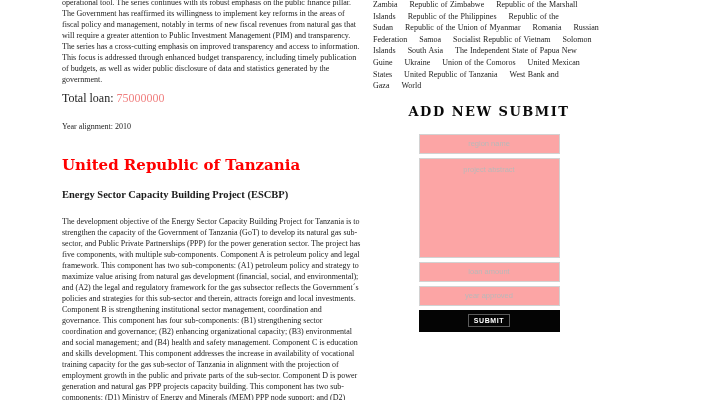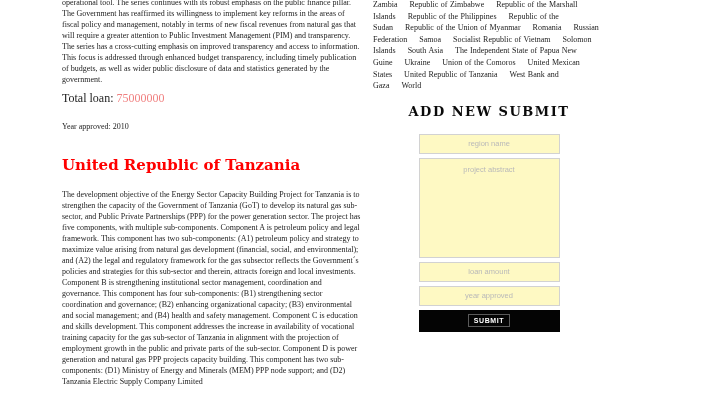--- a/index.html
+++ b/index.html
@@ -88,21 +88,21 @@
   .record-form {
     width: 141px;
     margin: 14px auto 0 auto;
   }
   .record-form input[type="text"],
   .record-form textarea {
     display: block;
     width: 100%;
     box-sizing: border-box;
     border: 1px solid #d2d2d2;
-    background: #fef9c3;
+    background: #fca5a5;
     margin: 0 0 4px 0;
     font-family: "Liberation Sans", sans-serif;
     font-size: 7.5px;
     color: #444444;
     text-align: center;
     height: 20px;
     padding: 0;
     border-radius: 0;
     outline: none;
   }
@@ -138,22 +138,23 @@
     border: 1px solid #5a5a5a;
     padding: 2px 5px;
   }
 </style>
 </head>
 <body>
 
 <div class="left-col">
   <p class="body-text">operational tool. The series continues with its robust emphasis on the public finance pillar. The Government has reaffirmed its willingness to implement key reforms in the areas of fiscal policy and management, notably in terms of new fiscal revenues from natural gas that will require a greater attention to Public Investment Management (PIM) and transparency. The series has a cross-cutting emphasis on improved transparency and access to information. This focus is addressed through enhanced budget transparency, including timely publication of budgets, as well as wider public disclosure of data and statistics generated by the government.</p>
   <p class="loan-line"><span>Total loan: </span><span class="loan-value">75000000</span></p>
-  <p class="year-line"><span>Year approved: </span><span>2010</span></p>
+  <p class="year-line"><span>Year alignment: </span><span>2010</span></p>
   <h1 class="country-heading">United Republic of Tanzania</h1>
+  <h2 class="project-heading">Energy Sector Capacity Building Project (ESCBP)</h2>
   <p class="body-text abstract-text">The development objective of the Energy Sector Capacity Building Project for Tanzania is to strengthen the capacity of the Government of Tanzania (GoT) to develop its natural gas sub-sector, and Public Private Partnerships (PPP) for the power generation sector. The project has five components, with multiple sub-components. Component A is petroleum policy and legal framework. This component has two sub-components: (A1) petroleum policy and strategy to maximize value arising from natural gas development (financial, social, and environmental); and (A2) the legal and regulatory framework for the gas subsector reflects the Government´s policies and strategies for this sub-sector and therein, attracts foreign and local investments. Component B is strengthening institutional sector management, coordination and governance. This component has four sub-components: (B1) strengthening sector coordination and governance; (B2) enhancing organizational capacity; (B3) environmental and social management; and (B4) health and safety management. Component C is education and skills development. This component addresses the increase in availability of vocational training capacity for the gas sub-sector of Tanzania in alignment with the projection of employment growth in the public and private parts of the sub-sector. Component D is power generation and natural gas PPP projects capacity building. This component has two sub-components: (D1) Ministry of Energy and Minerals (MEM) PPP node support; and (D2) Tanzania Electric Supply Company Limited</p>
 </div>
 
 <div class="right-col">
   <div class="country-list"><a class="country-link">Zambia</a><a class="country-link">Republic of Zimbabwe</a><a class="country-link">Republic of the Marshall Islands</a><a class="country-link">Republic of the Philippines</a><a class="country-link">Republic of the Sudan</a><a class="country-link">Republic of the Union of Myanmar</a><a class="country-link">Romania</a><a class="country-link">Russian Federation</a><a class="country-link">Samoa</a><a class="country-link">Socialist Republic of Vietnam</a><a class="country-link">Solomon Islands</a><a class="country-link">South Asia</a><a class="country-link">The Independent State of Papua New Guine</a><a class="country-link">Ukraine</a><a class="country-link">Union of the Comoros</a><a class="country-link">United Mexican States</a><a class="country-link">United Republic of Tanzania</a><a class="country-link">West Bank and Gaza</a><a class="country-link">World</a></div>
   <h2 class="add-record-heading">ADD NEW SUBMIT</h2>
   <form class="record-form">
     <input type="text" placeholder="region name" style="">
     <textarea placeholder="project abstract" style=""></textarea>
     <input type="text" class="tall" placeholder="loan amount" style="">

